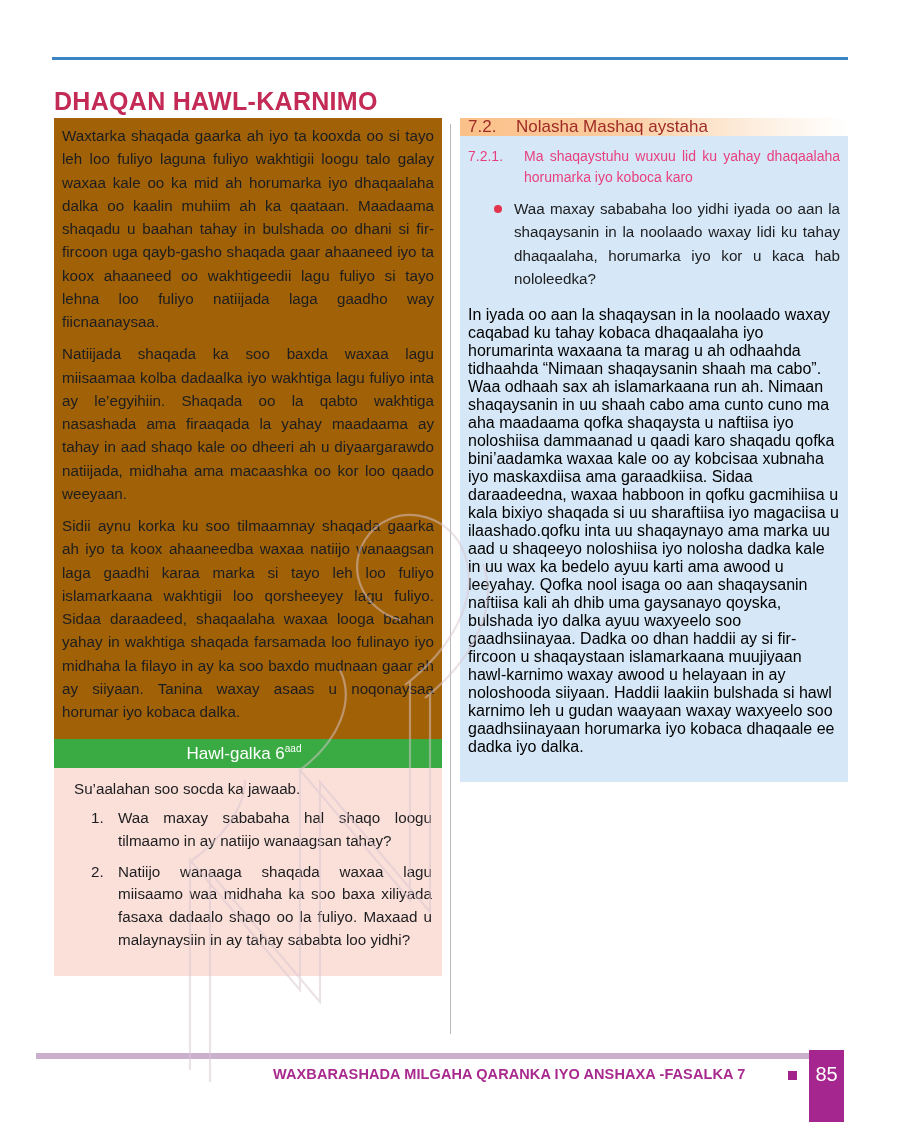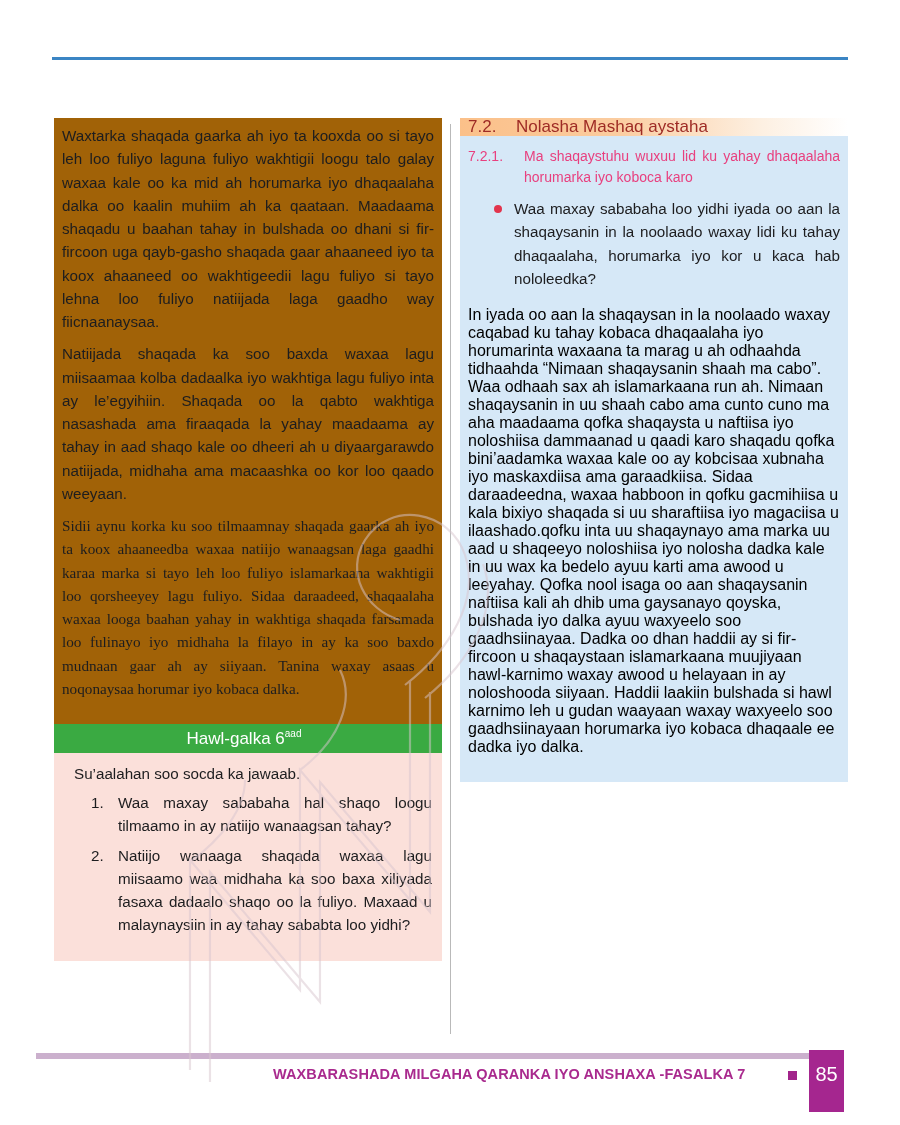--- a/index.html
+++ b/index.html
@@ -82,21 +82,21 @@
   }
   .blue-block p,
   .pink-block p {
     margin: 0 0 9px 0;
     text-align: justify;
     font-size: 15.2px;
     line-height: 1.53;
     color: #1d1d1f;
     hyphens: none;
   }
-  .blue-block p:last-child { margin-bottom: 16px; font-family: Liberation Serif, serif; }
+  .blue-block p:last-child { margin-bottom: 8px; }
 
   
   .activity-banner {
     background: #3aaa42;
     color: #ffffff;
     font-size: 17px;
     height: 29px;
     line-height: 29px;
     text-align: center;
     padding-right: 8px;
@@ -209,21 +209,21 @@
     top: 1071px;
     width: 9px;
     height: 9px;
     background: #a2248b;
   }
   .page-num-box {
     position: absolute;
     left: 809px;
     top: 1050px;
     width: 35px;
-    height: 62px;
+    height: 72px;
     background: #a5268f;
   }
   .page-num-box span {
     position: absolute;
     left: 0;
     top: 13px;
     width: 100%;
     text-align: center;
     color: #ffffff;
     font-size: 20px;
@@ -240,20 +240,21 @@
     <path d="M275 228 C 320 192, 350 140, 333 94"></path>
     <path d="M150 300 C 190 270, 205 230, 190 200"></path>
     <path d="M40 392 C 70 370, 95 340, 95 310"></path>
   </g>
 </svg>
 
 <div class="page">
 
   <div class="top-rule"></div>
 
+  <h1 class="page-title">DHAQAN HAWL-KARNIMO</h1>
 
   <div class="col-divider"></div>
 
   <div class="col-left">
 
     <div class="blue-block">
       <p>Waxtarka shaqada gaarka ah iyo ta kooxda oo si tayo leh loo fuliyo laguna fuliyo wakhtigii loogu talo galay waxaa kale oo ka mid ah horumarka iyo dhaqaalaha dalka oo kaalin muhiim ah ka qaataan. Maadaama shaqadu u baahan tahay in bulshada oo dhani si fir-fircoon uga qayb-gasho shaqada gaar ahaaneed iyo ta koox ahaaneed oo wakhtigeedii lagu fuliyo si tayo lehna loo fuliyo natiijada laga gaadho way fiicnaanaysaa.</p>
       <p>Natiijada shaqada ka soo baxda waxaa lagu miisaamaa kolba dadaalka iyo wakhtiga lagu fuliyo inta ay le’egyihiin. Shaqada oo la qabto wakhtiga nasashada ama firaaqada la yahay maadaama ay tahay in aad shaqo kale oo dheeri ah u diyaargarawdo natiijada, midhaha ama macaashka oo kor loo qaado weeyaan.</p>
       <p>Sidii aynu korka ku soo tilmaamnay shaqada gaarka ah iyo ta koox ahaaneedba waxaa natiijo wanaagsan laga gaadhi karaa marka si tayo leh loo fuliyo islamarkaana wakhtigii loo qorsheeyey lagu fuliyo. Sidaa daraadeed, shaqaalaha waxaa looga baahan yahay in wakhtiga shaqada farsamada loo fulinayo iyo midhaha la filayo in ay ka soo baxdo mudnaan gaar ah ay siiyaan. Tanina waxay asaas u noqonaysaa horumar  iyo kobaca dalka.</p>
     </div>

